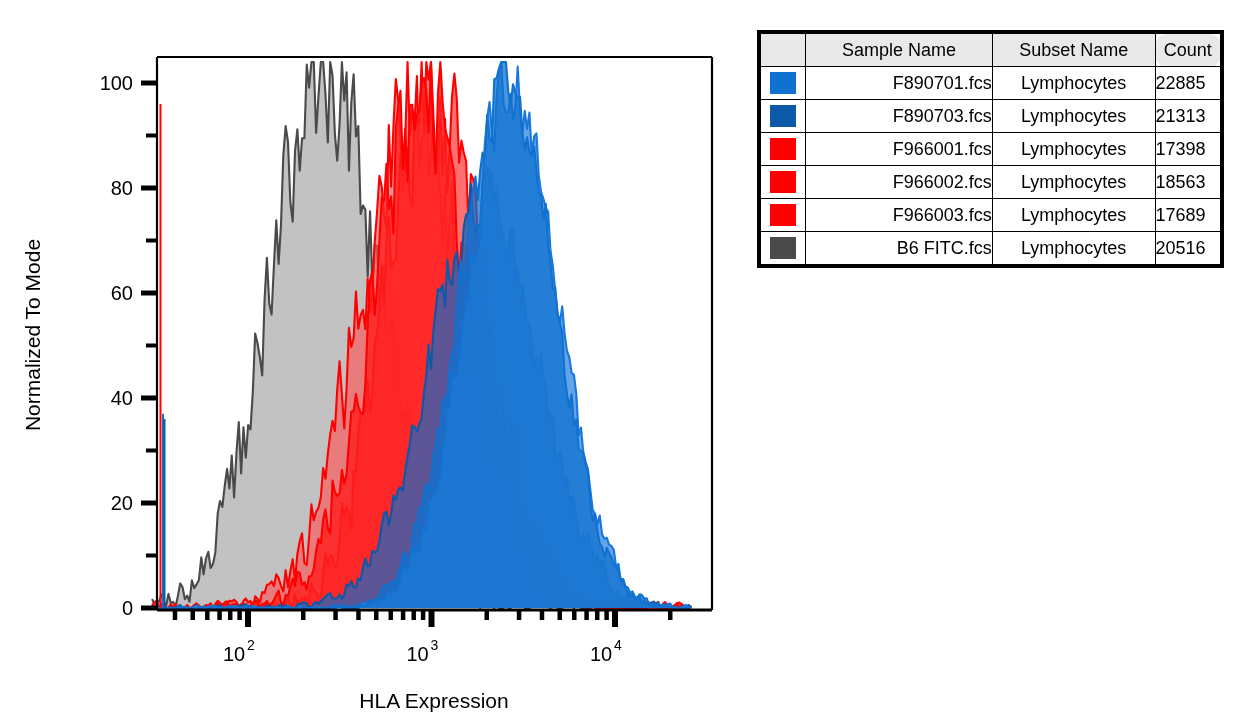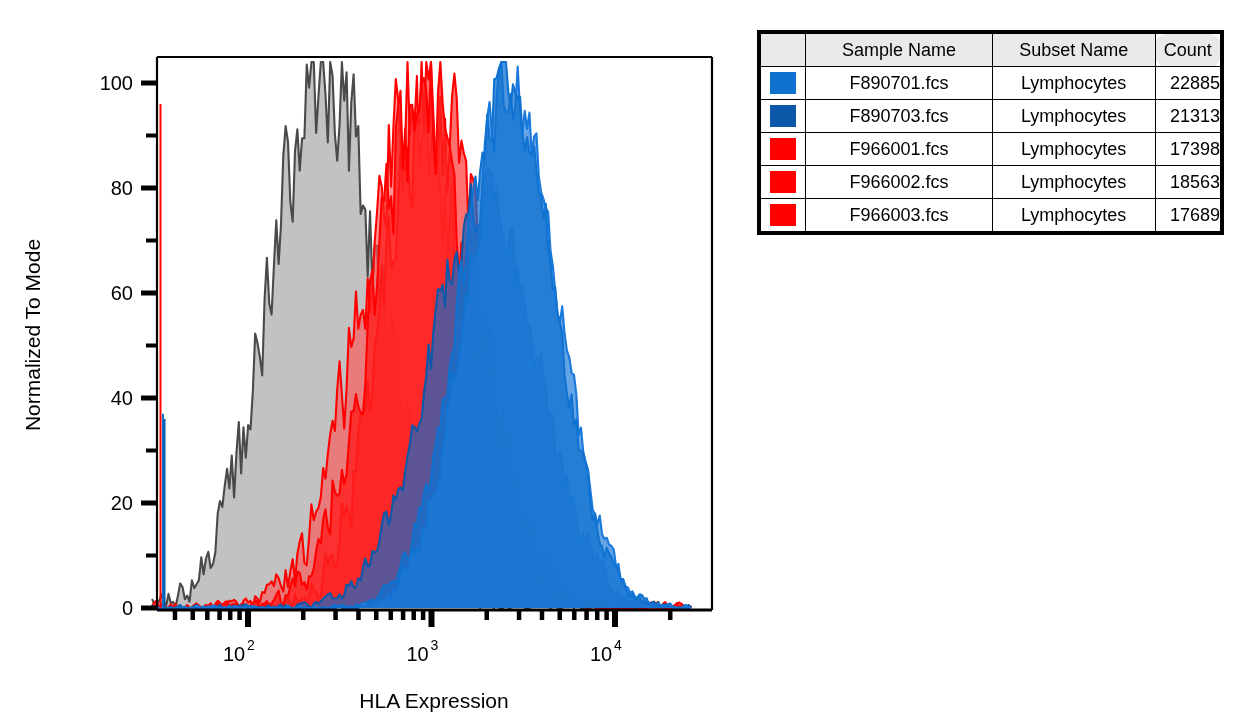--- a/index.html
+++ b/index.html
@@ -80,28 +80,28 @@
     text-align: center;
     vertical-align: middle;
   }
   .swatch {
     display: inline-block;
     width: 26px;
     height: 22px;
     vertical-align: middle;
   }
   td.sample-cell {
-    text-align: center;
+    text-align: right;
     padding-left: 10px;
   }
   td.subset-cell {
     text-align: center;
   }
   td.count-cell {
-    text-align: right;
+    text-align: left;
   }
   th.blank-head { background: #fff; }
 </style>
 </head>
 <body>
 
 <div id="plot-panel">
   <svg id="plot-svg" width="740" height="726" viewBox="0 0 740 726">
     <g id="curves-layer">
         <path d="M152.05,599.04L154.40,603.78L156.74,600.58L159.08,601.60L161.43,594.25L163.77,601.07L166.12,606.01L168.46,593.90L170.80,603.07L173.15,601.91L175.49,607.17L177.83,596.33L180.18,583.43L182.52,587.00L184.87,599.29L187.21,595.68L189.55,601.76L191.90,580.26L194.24,588.15L196.59,584.36L198.93,579.96L201.27,557.26L203.62,574.42L205.96,558.49L208.31,551.78L210.65,568.01L212.99,563.90L215.34,552.45L217.68,513.60L220.02,501.06L222.37,506.97L224.71,485.87L227.06,468.81L229.40,488.42L231.74,455.58L234.09,497.46L236.43,453.35L238.78,421.96L241.12,473.45L243.46,427.33L245.81,457.73L248.15,425.00L250.50,429.43L252.84,391.40L255.18,333.53L257.53,343.22L259.87,357.08L262.21,375.46L264.56,299.88L266.90,257.89L269.25,303.51L271.59,314.57L273.93,265.40L276.28,220.26L278.62,264.01L280.97,225.19L283.31,155.12L285.65,126.16L288.00,141.99L290.34,202.21L292.69,221.65L295.03,150.86L297.37,129.41L299.72,170.58L302.06,138.37L304.40,138.27L306.75,64.49L309.09,87.67L311.44,62.00L313.78,62.00L316.12,132.97L318.47,96.32L320.81,62.00L323.16,62.00L325.50,94.49L327.84,142.50L330.19,62.00L332.53,75.55L334.88,134.04L337.22,160.69L339.56,124.73L341.91,62.00L344.25,100.58L346.60,72.27L348.94,170.81L351.28,102.49L353.63,74.23L355.97,136.49L358.31,126.10L360.66,214.04L363.00,205.44L365.35,209.50L367.69,276.46L370.03,211.25L372.38,284.25L374.72,244.89L377.07,245.77L379.41,307.24L381.75,263.72L384.10,270.24L386.44,338.48L388.79,334.30L391.13,317.58L393.47,326.67L395.82,347.70L398.16,342.16L400.50,418.80L402.85,411.47L405.19,417.68L407.54,407.24L409.88,410.33L412.22,444.39L414.57,425.03L416.91,456.15L419.26,491.83L421.60,468.09L423.94,511.67L426.29,494.80L428.63,518.97L430.98,515.25L433.32,551.26L435.66,551.81L438.01,571.32L440.35,555.44L442.69,541.59L445.04,546.69L447.38,579.37L449.73,554.59L452.07,549.98L454.41,558.57L456.76,582.07L459.10,579.74L461.45,582.22L463.79,580.74L466.13,591.86L468.48,594.17L470.82,597.56L473.17,590.01L475.51,600.06L477.85,605.24L480.20,608.00L482.54,602.35L484.88,595.04L487.23,604.78L489.57,601.77L491.92,606.63L494.26,608.00L496.60,600.57L498.95,607.90L501.29,608.00L503.64,608.00L505.98,604.23L508.32,608.00L510.67,608.00L513.01,603.18L515.36,602.01L517.70,600.61L520.04,600.05L522.39,601.60L524.73,608.00L527.07,608.00L529.42,608.00L531.76,606.52L534.11,603.21L536.45,601.22L538.79,603.74L541.14,603.29L543.48,606.53L545.83,605.88L548.17,606.79L550.51,608.00L552.86,606.92L555.20,602.33L557.55,608.00L559.89,608.00L562.23,608.00L564.58,604.25L566.92,602.26L569.27,603.65L571.61,604.08L573.95,608.00L576.30,603.39L578.64,602.55L580.98,608.00L583.33,608.00L585.67,608.00L588.02,608.00L590.36,608.00L592.70,607.39L595.05,605.72L597.39,608.00L599.74,605.63L602.08,608.00L604.42,608.00L606.77,608.00L609.11,606.74L611.46,608.00L613.80,608.00L616.14,608.00L618.49,608.00L620.83,605.71L623.17,608.00L625.52,608.00L627.86,608.00L630.21,608.00L632.55,608.00L634.89,608.00L637.24,608.00L639.58,608.00L641.93,607.87L644.27,605.77L646.61,605.13L648.96,605.08L651.30,603.50L653.65,601.48L655.99,603.46L658.33,601.76L660.68,608.00L663.02,608.00L665.36,603.75L667.71,607.01L670.05,608.00L672.40,608.00L674.74,606.03L677.08,602.89L679.43,606.29L681.77,608.00L684.12,608.00L686.46,608.00L688.80,605.11L691.15,608.00L691.15,608.00L152.05,608.00Z" fill="#BFBFBF" fill-opacity="0.95" stroke="none"></path>
@@ -226,15 +226,21 @@
           <td class="col-sample sample-cell">F966002.fcs</td>
           <td class="col-subset subset-cell">Lymphocytes</td>
           <td class="col-count count-cell">18563</td>
         </tr>
         <tr>
           <td class="col-swatch swatch-cell"><span class="swatch" style="background: rgb(255, 0, 0);"></span></td>
           <td class="col-sample sample-cell">F966003.fcs</td>
           <td class="col-subset subset-cell">Lymphocytes</td>
           <td class="col-count count-cell">17689</td>
         </tr>
+        <tr>
+          <td class="col-swatch swatch-cell"><span class="swatch" style="background: rgb(74, 74, 74);"></span></td>
+          <td class="col-sample sample-cell">B6 FITC.fcs</td>
+          <td class="col-subset subset-cell">Lymphocytes</td>
+          <td class="col-count count-cell">20516</td>
+        </tr>
       </tbody>
   </table>
 </div>
 
 </body></html>

